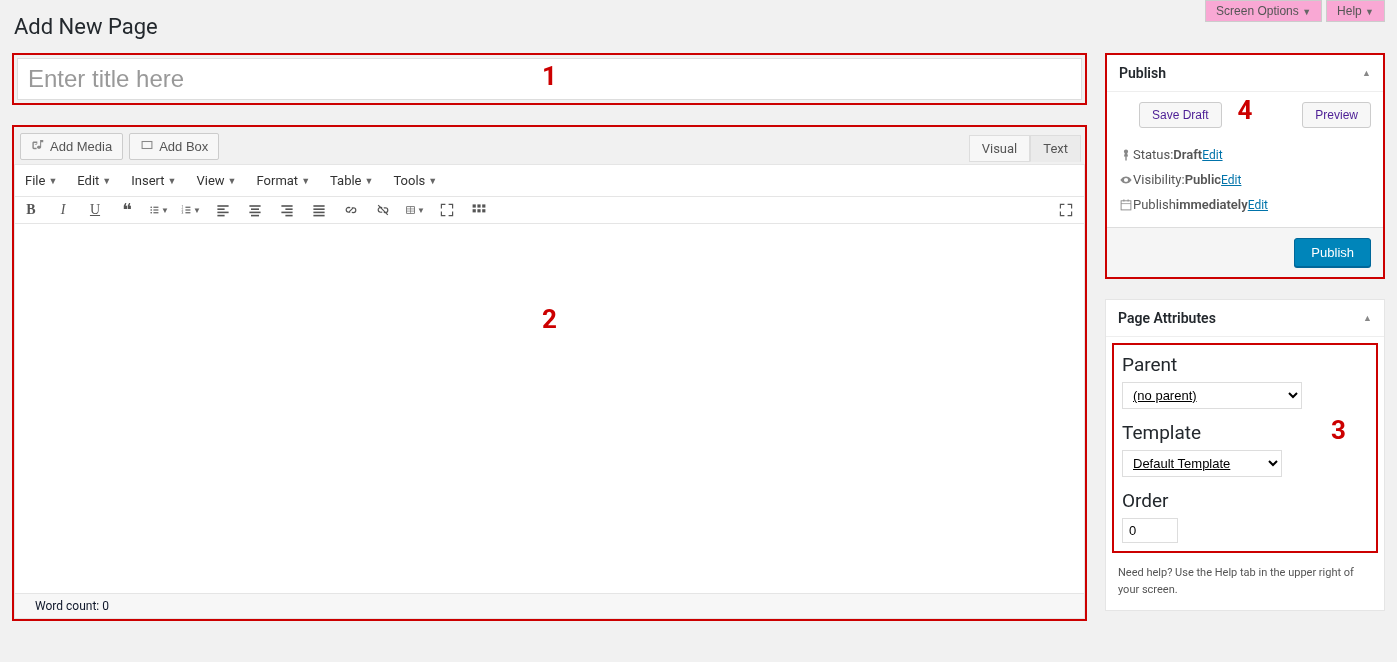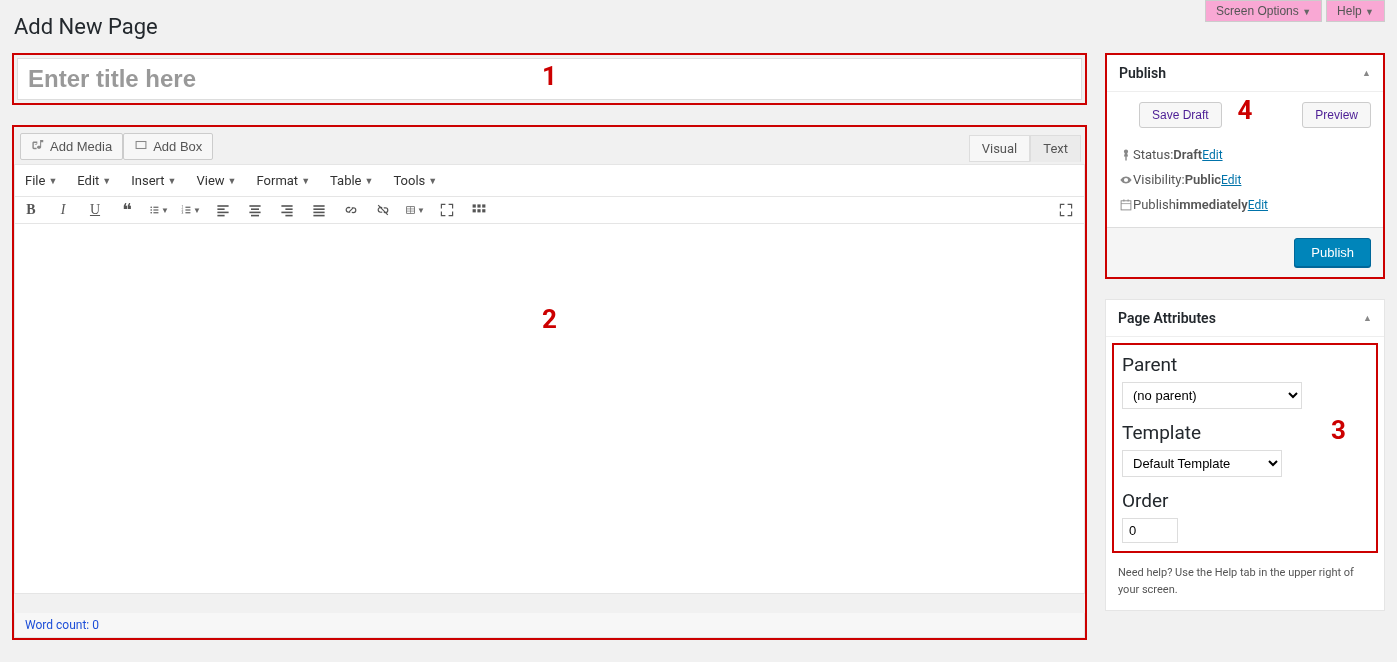--- a/index.html
+++ b/index.html
@@ -55,28 +55,29 @@
 
   
   .title-wrap { padding: 3px; margin-bottom: 20px; }
   .title-input {
     width: 100%;
     font-size: 24px;
     padding: 6px 10px;
     border: 1px solid #ddd;
     background: #fff;
     color: #888;
-    font-weight: 700;
+    font-weight: 400;
     outline: none;
   }
   .title-input::placeholder { color: #999; }
   .media-row {
     padding: 6px 6px 4px 6px;
     background: #f1f1f1;
     display: flex;
+    gap: 6px;
     position: relative;
   }
   .media-btn {
     background: #f7f7f7;
     border: 1px solid #ccc;
     border-radius: 2px;
     padding: 4px 10px;
     font-size: 13px;
     cursor: pointer;
     display: inline-flex;
@@ -132,24 +133,23 @@
     background: #fff;
     border: 1px solid #e5e5e5;
     border-top: none;
     height: 370px;
     position: relative;
   }
   .status-row {
     background: #f7f7f7;
     border: 1px solid #e5e5e5;
     border-top: none;
-    padding: 5px 10px;
+    padding: 5px 20px;
     font-size: 12px;
-    color: #1d4ed8;
-    margin-top: 19px;
+    color: #0f172a;
   }
 
   
   .postbox {
     background: #fff;
     border: 1px solid #e5e5e5;
     margin-bottom: 20px;
   }
   .postbox h3 {
     font-size: 14px;
@@ -202,20 +202,21 @@
   }
   .attr-label { font-size: 19px; color: #23282d; font-weight: 400; margin-bottom: 6px; display:block; }
   .attr-select {
     width: 100%;
     padding: 4px 6px;
     border: 1px solid #ddd;
     background: #fff;
     font-size: 13px;
     margin-bottom: 12px;
     max-width: 180px;
+    text-decoration: underline;
   }
   .attr-input {
     width: 56px;
     padding: 4px 6px;
     border: 1px solid #ddd;
     font-size: 13px;
   }
   .help-text { font-size: 11px; color: #555; padding: 6px 12px 12px; line-height: 1.5; }
 
   .anno-right { border: 2px solid #c00; }

